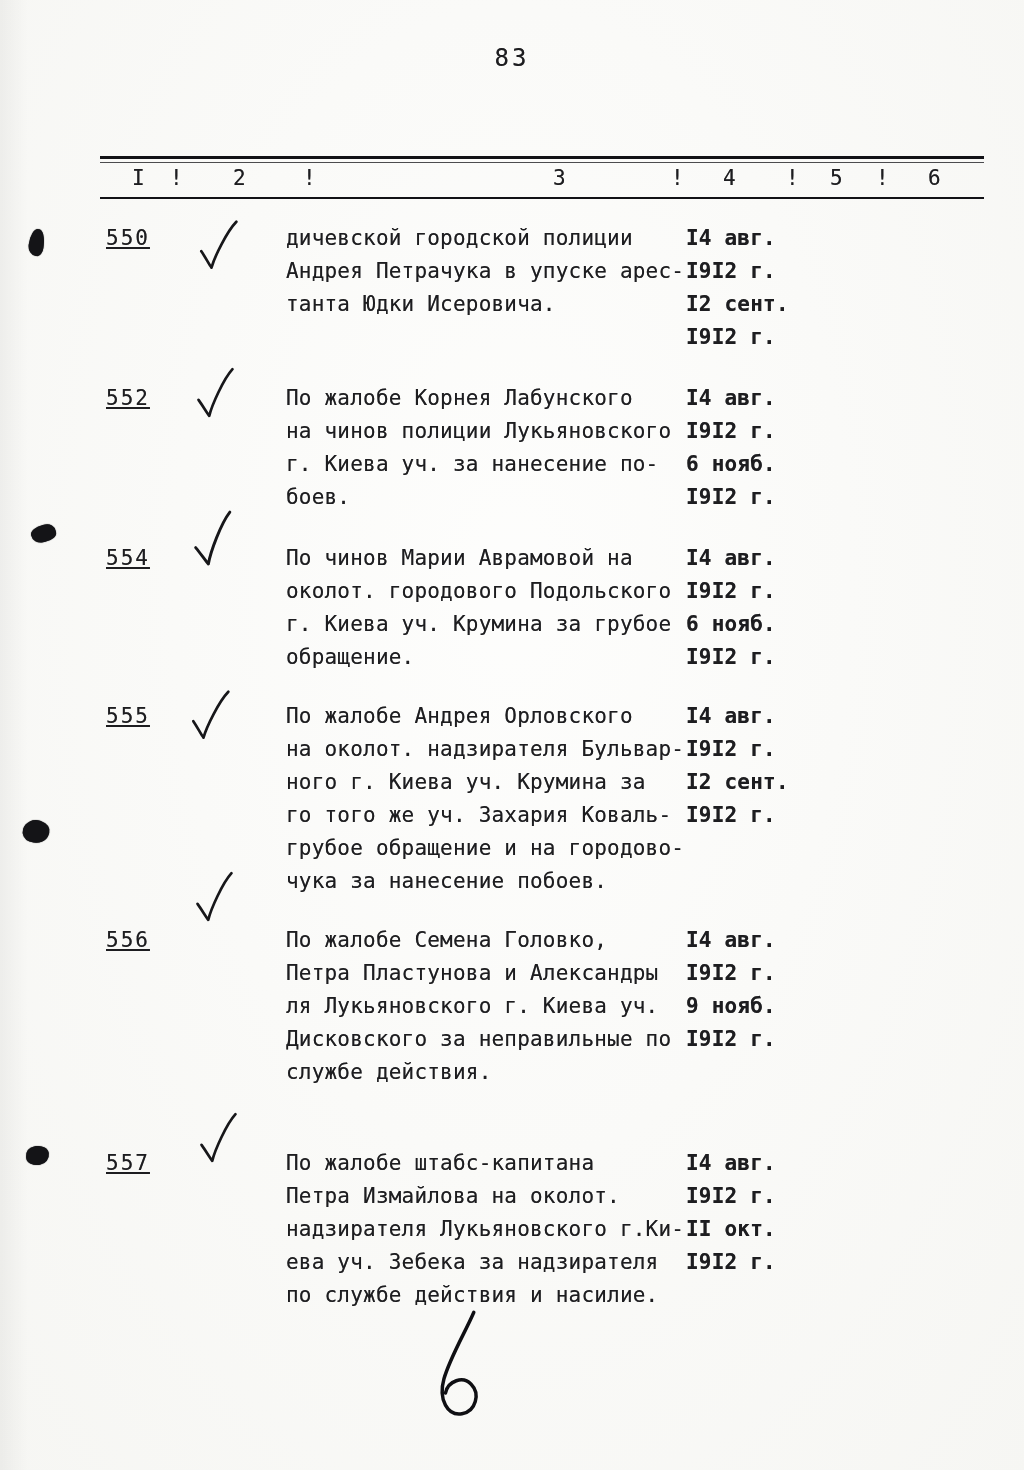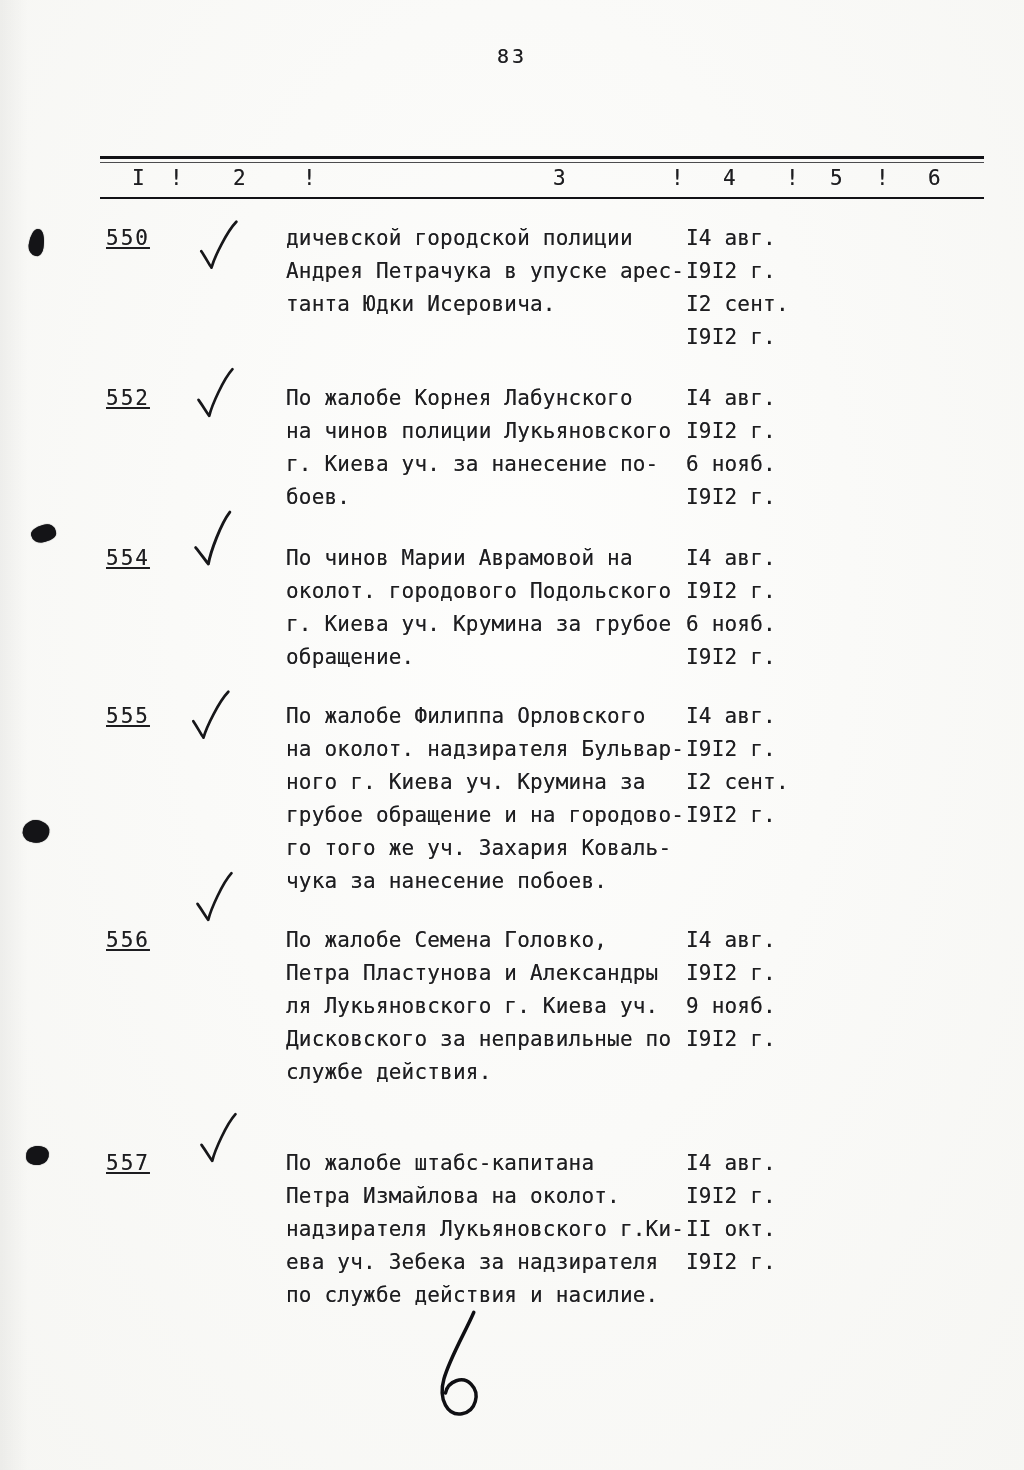--- a/index.html
+++ b/index.html
@@ -7,30 +7,30 @@
   .page {
     position:relative; width:1024px; height:1470px; margin:0 auto;
     background:#fbfbf8;
     background-image:linear-gradient(90deg, rgba(0,0,0,0.045) 0, rgba(0,0,0,0) 28px),
                      radial-gradient(ellipse at 50% 40%, rgba(255,255,255,0.6), rgba(0,0,0,0.02));
     font-family:"DejaVu Sans Mono","Liberation Mono",monospace;
     color:#1d1d20; overflow:hidden;
   }
   .typ { text-shadow:0 0 0.6px rgba(20,20,20,0.55); }
   .page-number { position:absolute; top:44px; left:0; width:100%; text-align:center;
-    font-size:20px; letter-spacing:3px; }
+    font-size:24px; letter-spacing:3px; }
   .rule { position:absolute; left:100px; width:884px; background:#121216; }
   .rule-a { top:156px; height:3px; }
   .rule-b { top:162px; height:1px; opacity:.75; }
   .rule-c { top:197px; height:2px; }
   .header-cell { position:absolute; top:166px; font-size:21px; }
   .entry { position:absolute; left:0; width:1024px; font-size:21px; line-height:33px; }
   .entry-number { position:absolute; left:106px; top:0; letter-spacing:2px;text-decoration:underline; }
   .desc { position:absolute; left:286px; top:0; width:412px; white-space:nowrap; letter-spacing:0.2px; }
-  .dates { position:absolute; left:686px; top:0; width:140px; white-space:nowrap; letter-spacing:0.2px; }
+  .dates { position:absolute; left:686px; top:0; width:140px; white-space:nowrap; letter-spacing:0.2px;font-weight:bold; }
   .check { position:absolute; overflow:visible; }
   .check path { stroke:#17171a; stroke-width:2.7; fill:none; stroke-linecap:round; stroke-linejoin:round; }
   .blot { position:absolute; background:#141417; box-shadow:0 0 1px #141417; }
   .blot-1 { left:29px; top:229px; width:15px; height:27px; border-radius:55% 45% 40% 60%/65% 60% 35% 40%; transform:rotate(7deg); }
   .blot-2 { left:31px; top:525px; width:25px; height:17px; border-radius:60% 40% 55% 45%/50% 55% 45% 60%; transform:rotate(-12deg); }
   .blot-3 { left:23px; top:820px; width:26px; height:23px; border-radius:55% 45% 60% 40%/60% 40% 55% 45%; transform:rotate(18deg); }
   .blot-4 { left:26px; top:1146px; width:23px; height:19px; border-radius:45% 55% 50% 60%/55% 50% 60% 45%; transform:rotate(-8deg); }
   .hand-six { position:absolute; left:426px; top:1310px; overflow:visible; transform:rotate(-6deg); }
   .hand-six path { stroke:#0f0f13; stroke-width:3.4; fill:none; stroke-linecap:round; stroke-linejoin:round; }
 </style>
@@ -115,25 +115,25 @@
       <div>I9I2 г.</div>
     </div>
   </section>
 
   <section class="entry" style="top:700px">
     <div class="entry-number typ">555</div>
     <svg class="check" style="left:188px;top:-10px;transform:rotate(-4deg)" width="46" height="52" viewBox="0 0 46 52">
         <path d="M5 30 C9 37 12 44 14 47 C18 36 32 12 42 3"></path>
       </svg>
     <div class="desc typ">
-      <div>По жалобе Филиппа Орловского</div>
+      <div>По жалобе Андрея Орловского</div>
       <div>на околот. надзирателя Бульвар-</div>
       <div>ного г. Киева уч. Крумина за</div>
+      <div>го того же уч. Захария Коваль-</div>
       <div>грубое обращение и на городово-</div>
-      <div>го того же уч. Захария Коваль-</div>
       <div>чука за нанесение побоев.</div>
     </div>
     <div class="dates typ">
       <div>I4 авг.</div>
       <div>I9I2 г.</div>
       <div>I2 сент.</div>
       <div>I9I2 г.</div>
     </div>
   </section>
 

